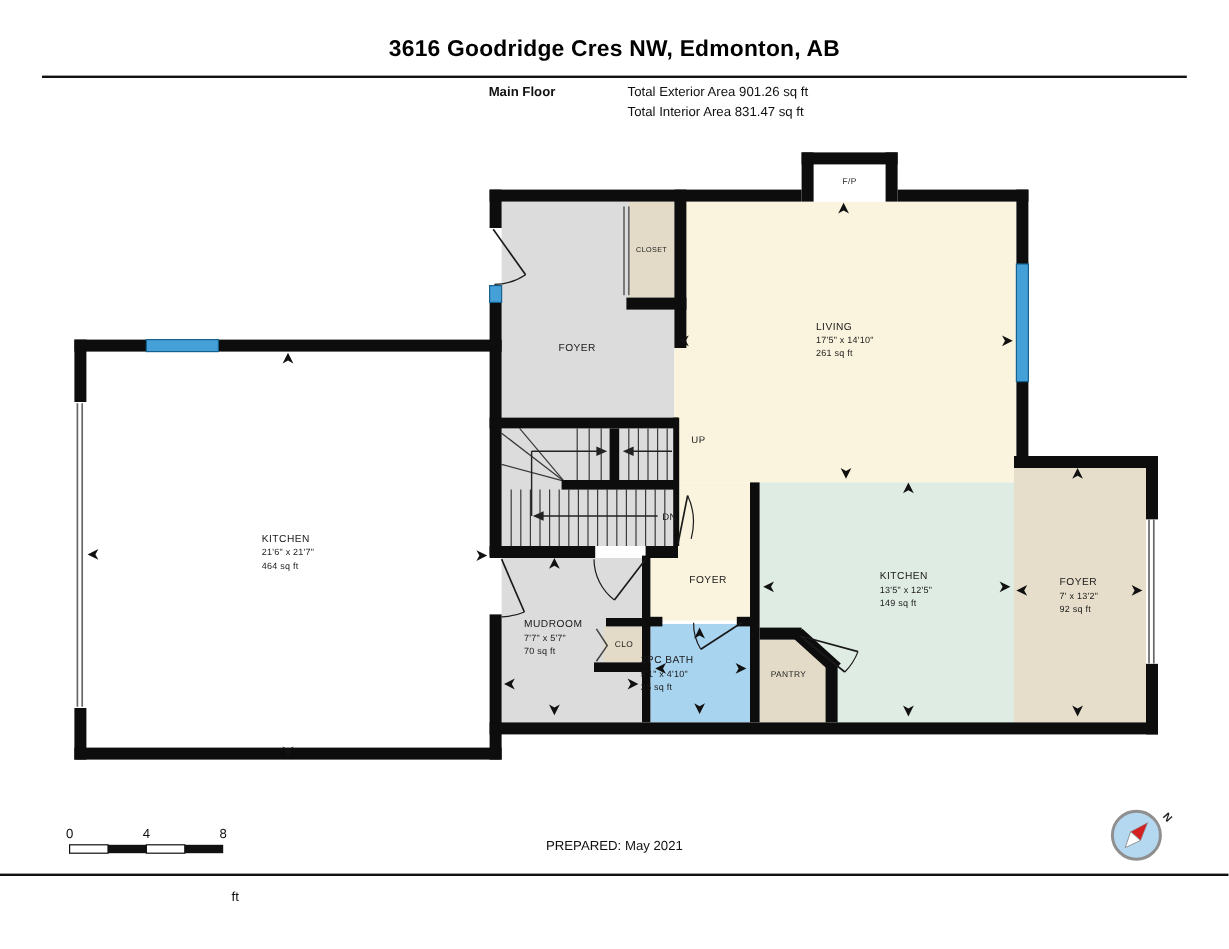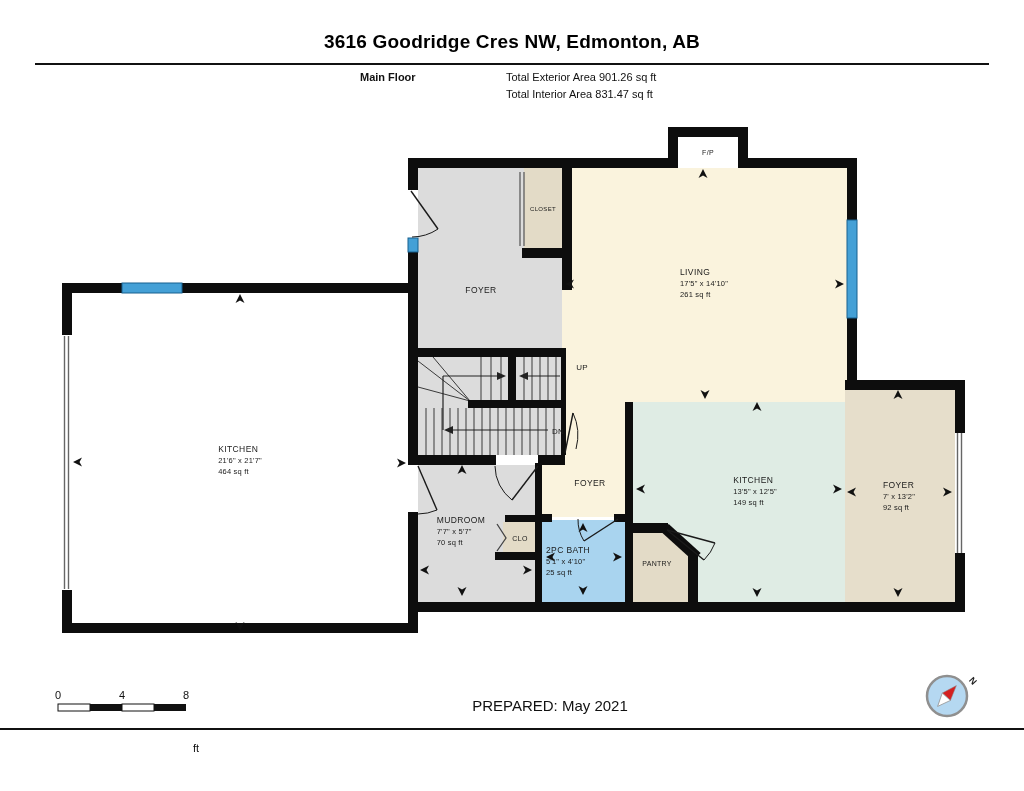--- a/index.html
+++ b/index.html
@@ -2,30 +2,30 @@
 <html><head>
 <meta charset="utf-8">
 <style>
   html,body{margin:0;padding:0;background:#fff;}
   body{font-family:"Liberation Sans", sans-serif;}
   .page{position:relative;width:1024px;height:791px;background:#fff;overflow:hidden;}
   .plan-svg{position:absolute;left:0;top:0;}
   .title{position:absolute;left:0;right:0;top:31px;text-align:center;font-size:19px;font-weight:bold;color:#000;letter-spacing:.2px;}
   .rule-top{position:absolute;left:35px;top:63px;width:954px;height:2px;background:#111;}
   .rule-bottom{position:absolute;left:0;top:728px;width:1024px;height:2px;background:#111;}
-  .floorlbl{position:absolute;left:360px;top:71px;width:150px;text-align:left;font-size:11px;font-weight:bold;color:#111;}
-  .arealine{position:absolute;left:506px;font-size:11px;color:#111;}
+  .floorlbl{position:absolute;left:360px;top:71px;width:150px;text-align:center;font-size:11px;font-weight:bold;color:#111;}
+  .arealine{position:absolute;left:523px;font-size:11px;color:#111;}
   .ext{top:71px;} .int{top:88px;}
   .rlabel{position:absolute;transform:translate(-50%,-50%);color:#1a1a1a;white-space:nowrap;line-height:1;}
   .rn{font-size:8.5px;letter-spacing:.4px;}
   .rd{font-size:7.5px;margin-top:3.5px;letter-spacing:.2px;}
   .slabel{position:absolute;transform:translate(-50%,-50%);font-size:7px;color:#1a1a1a;letter-spacing:.3px;white-space:nowrap;}
   .scalelbl{position:absolute;transform:translate(-50%,-50%);font-size:11px;color:#111;}
   .ftlbl{position:absolute;font-size:11px;color:#111;transform:translate(0,-50%);}
-  .prepared{position:absolute;left:512px;top:705px;transform:translate(-50%,-50%);font-size:15px;color:#111;margin-left:38px;}
+  .prepared{position:absolute;left:512px;top:705px;transform:translate(-50%,-50%);font-size:11px;color:#111;}
   .disclaimer{position:absolute;left:35px;top:735px;width:960px;font-size:9.8px;color:#111;}
   .northlbl{position:absolute;left:973px;top:681px;transform:translate(-50%,-50%) rotate(48deg);font-size:9px;font-weight:bold;color:#222;}
 </style>
 </head>
 <body>
 
 <div class="page">
 
   <svg class="plan-svg" width="1024" height="791" viewBox="0 0 1024 791">
 
@@ -224,21 +224,21 @@
   <div class="rlabel" style="left:899px;top:496px">
     <div class="rn">FOYER</div>
     <div class="rd">7' x 13'2"</div>
     <div class="rd">92 sq ft</div>
   </div>
   <div class="rlabel" style="left:461px;top:531px">
     <div class="rn">MUDROOM</div>
     <div class="rd">7'7" x 5'7"</div>
     <div class="rd">70 sq ft</div>
   </div>
-  <div class="rlabel" style="left:568px;top:561px">
+  <div class="rlabel" style="left:556px;top:561px">
     <div class="rn">2PC BATH</div>
     <div class="rd">5'1" x 4'10"</div>
     <div class="rd">25 sq ft</div>
   </div>
   <div class="rlabel" style="left:481px;top:290px">
     <div class="rn">FOYER</div>
   </div>
   <div class="rlabel" style="left:590px;top:483px">
     <div class="rn">FOYER</div>
   </div>

